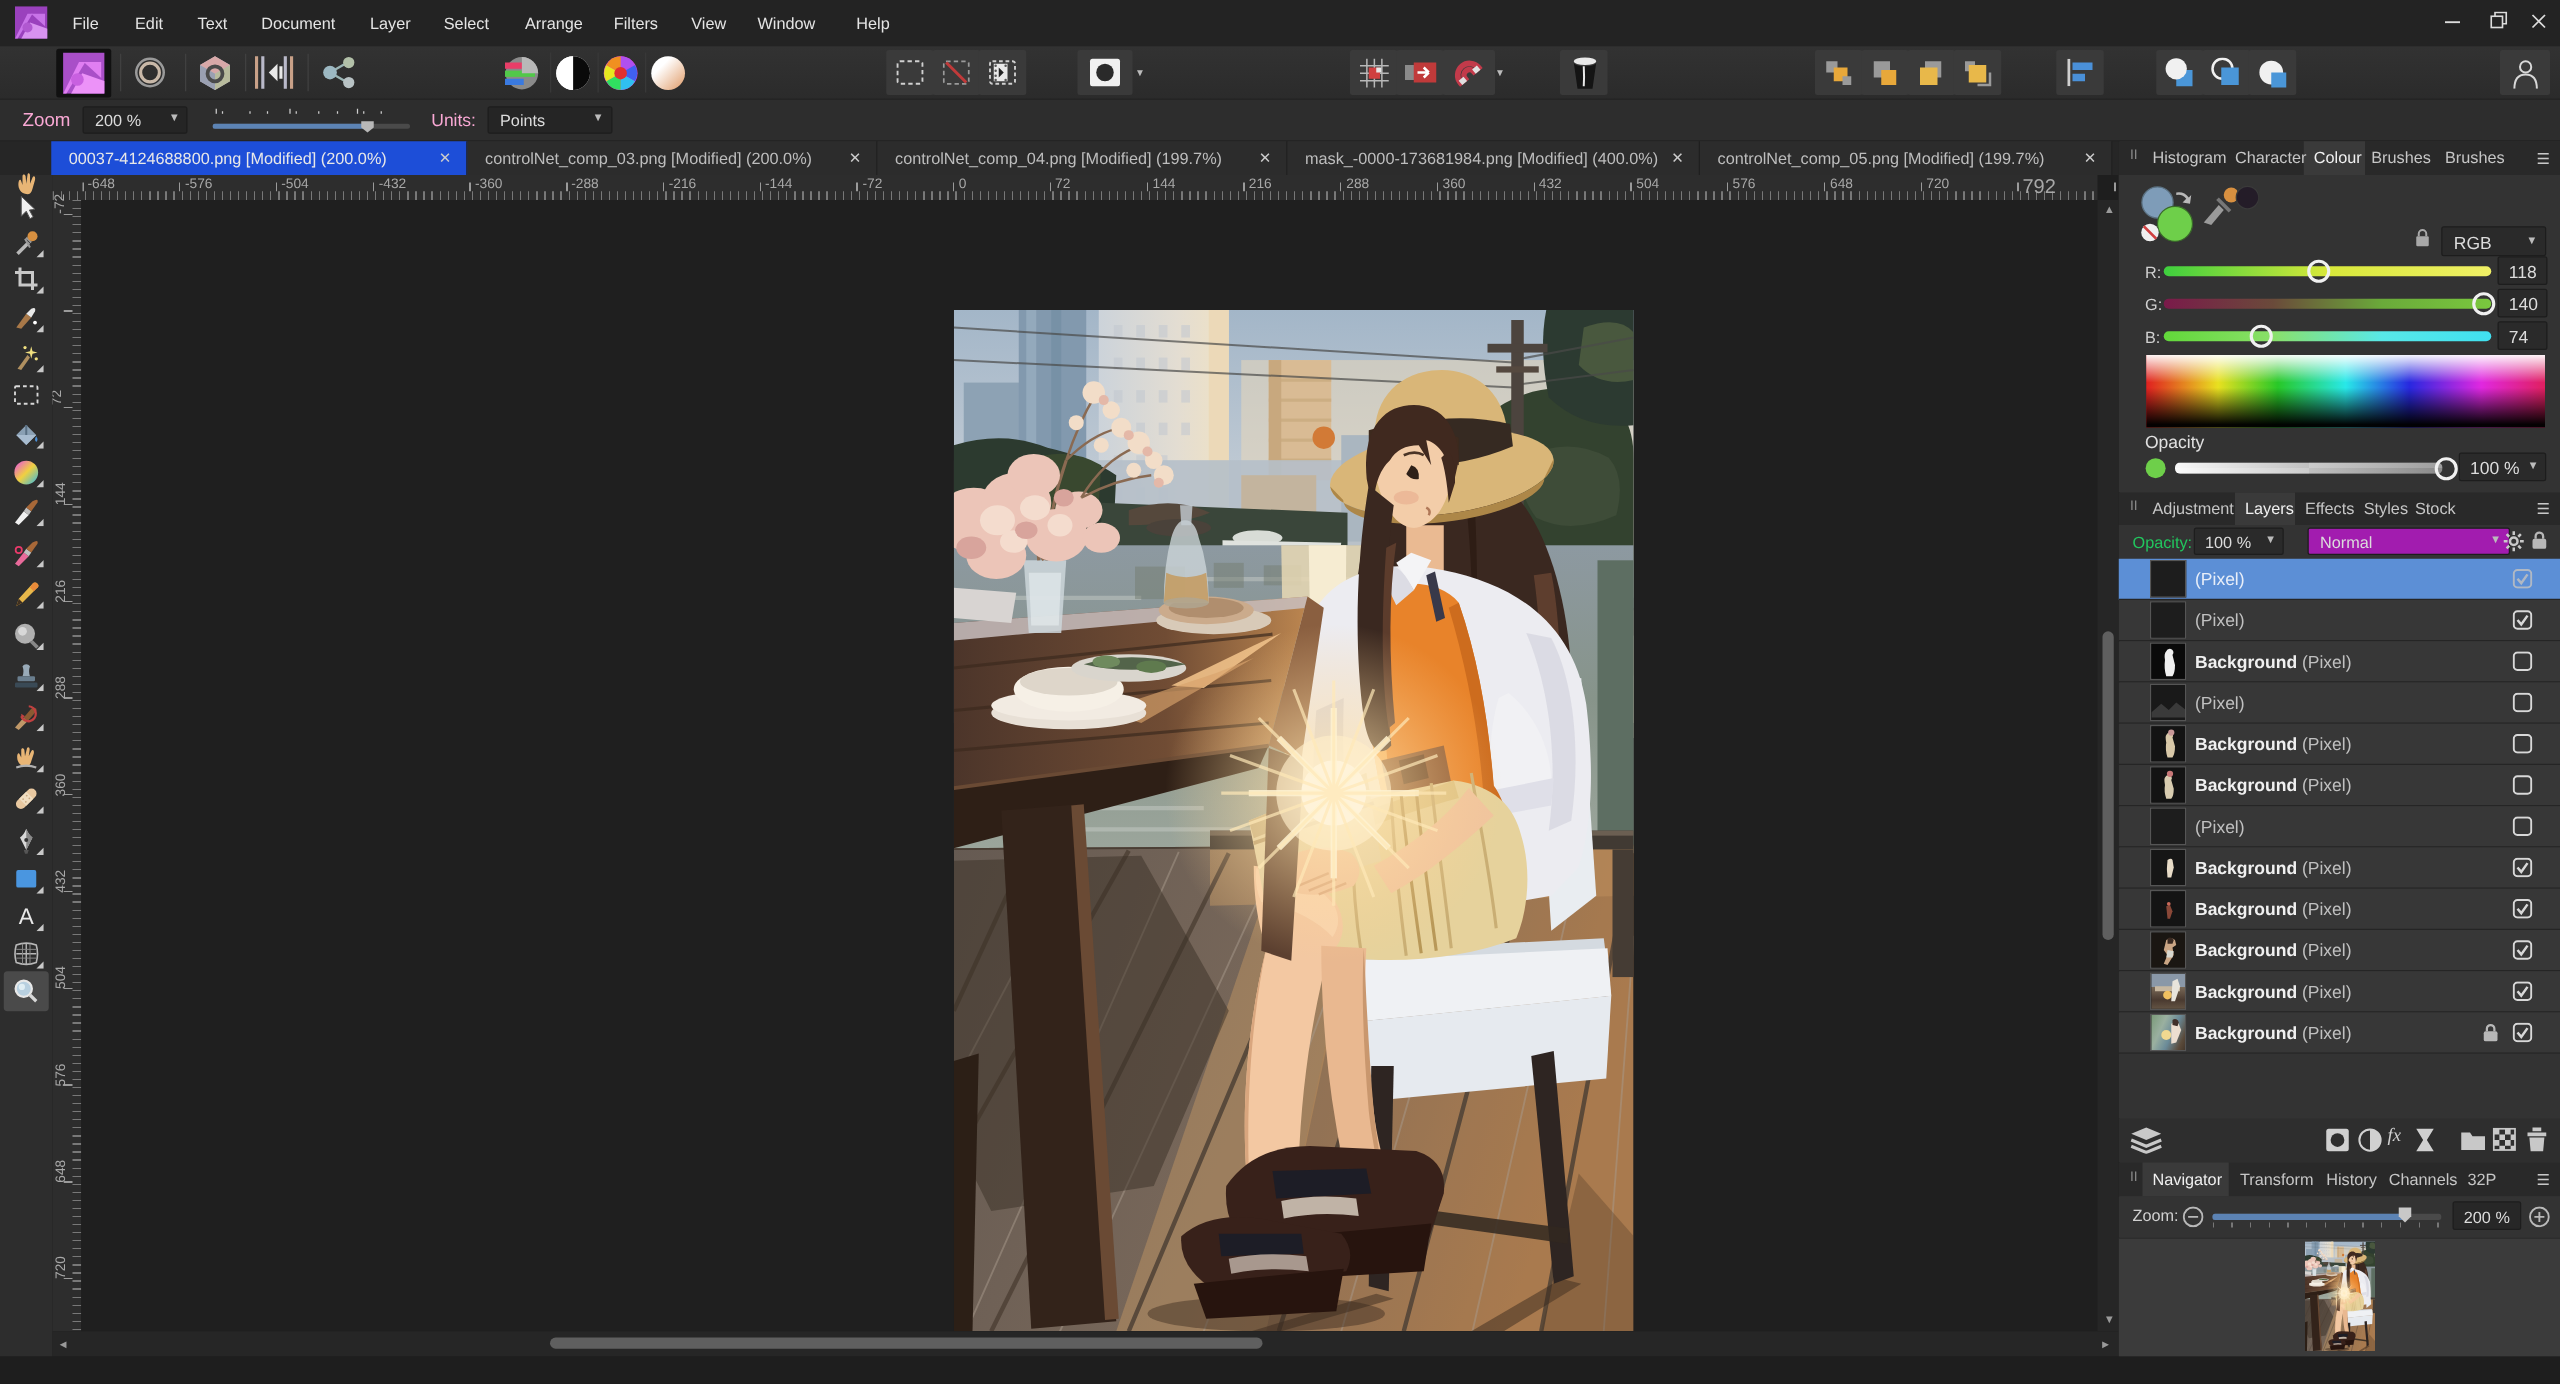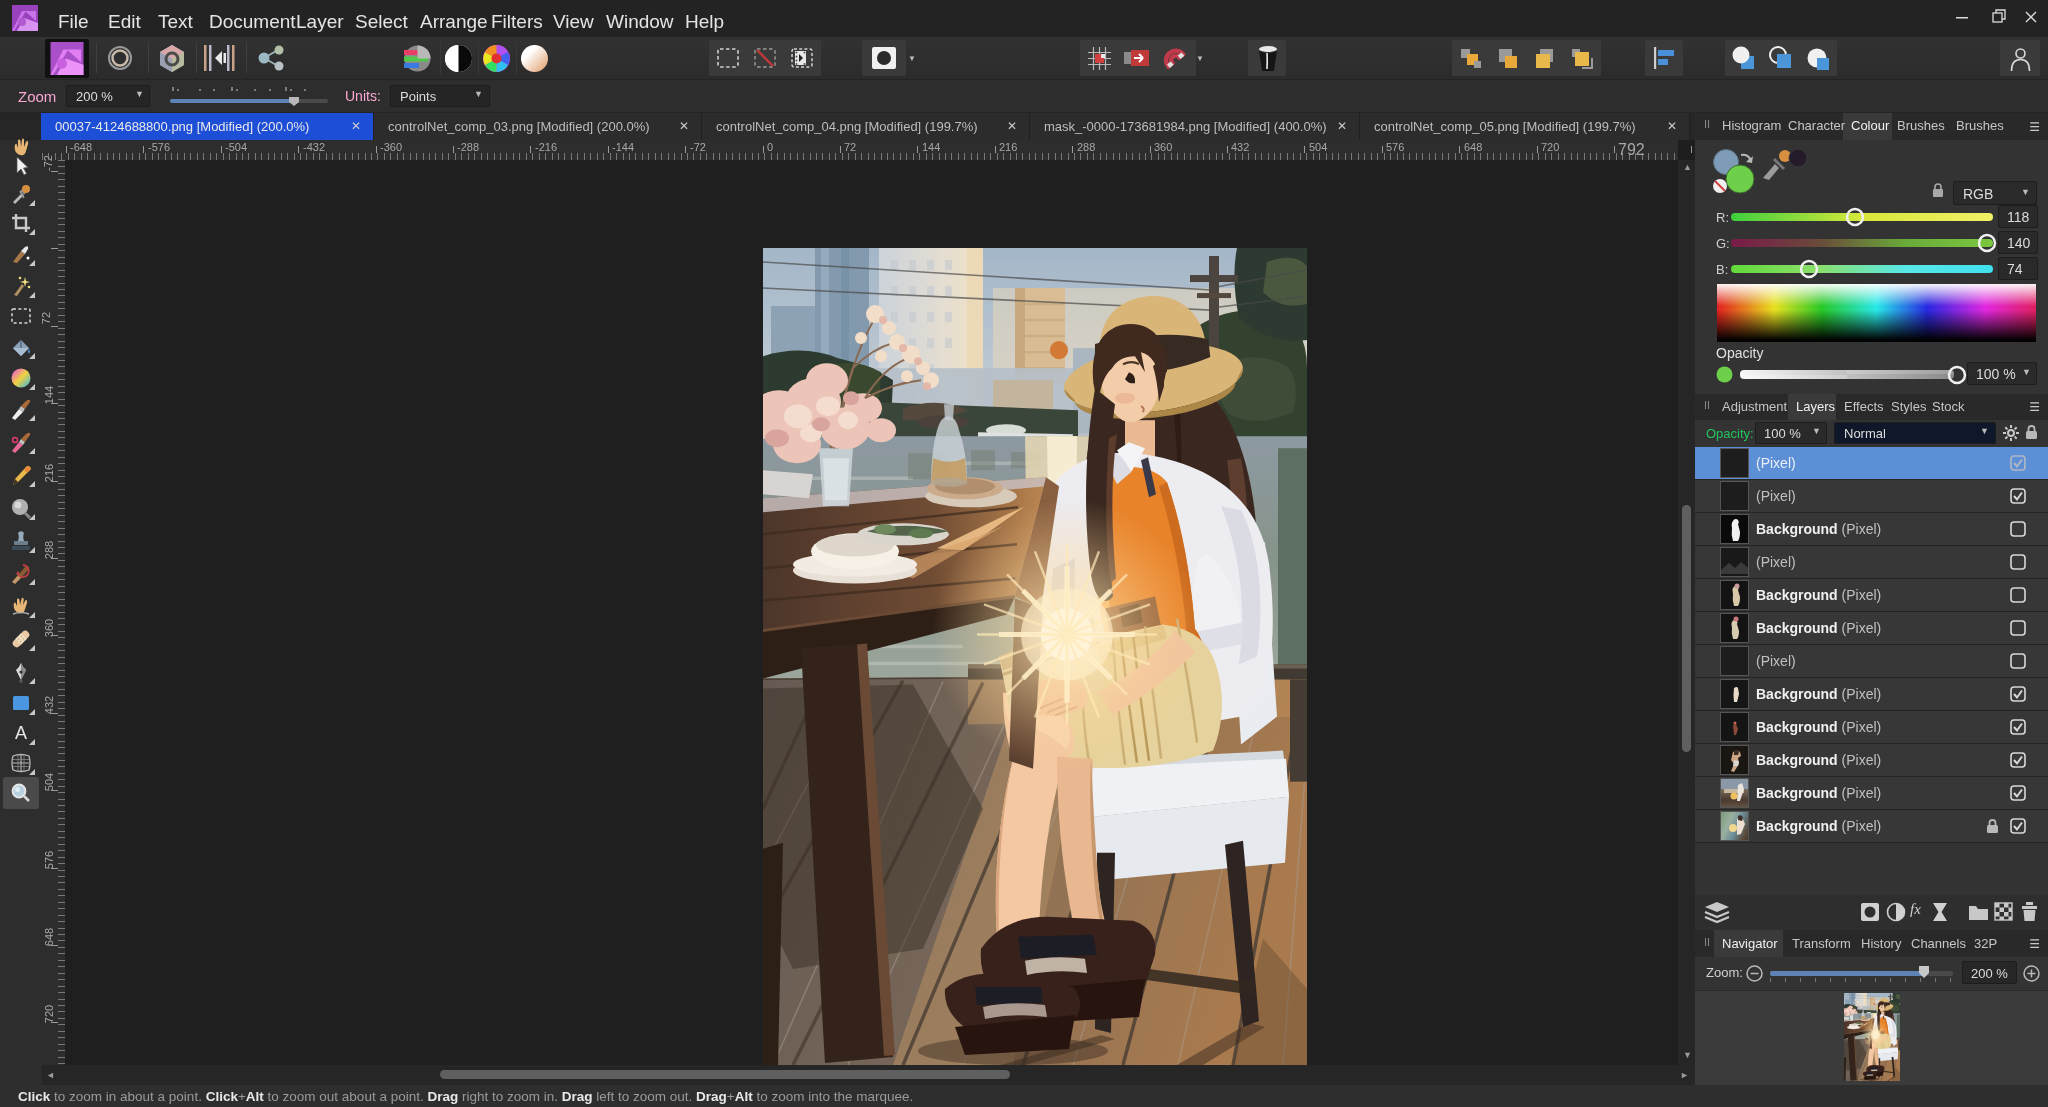--- a/index.html
+++ b/index.html
@@ -3,21 +3,21 @@
 <meta charset="utf-8">
 <style>
 * { margin:0; padding:0; box-sizing:border-box; }
 html,body { width:2048px; height:1107px; overflow:hidden; background:#1e1e1e;
   font-family:"Liberation Sans", sans-serif; }
 .abs { position:absolute; }
 #root { position:absolute; left:0; top:0; width:2048px; height:1107px; }
 
 
 #menubar { left:0; top:0; width:2048px; height:37px; background:#232323; }
-#menubar .mi { position:absolute; top:11px; color:#e4e4e4; font-size:19px;text-align:center; }
+#menubar .mi { position:absolute; top:11px; color:#e4e4e4; font-size:13px;text-align:center; }
 
 
 #toolbar { left:0; top:37px; width:2048px; height:43px;
   background:linear-gradient(#323232,#2b2b2b); border-bottom:1px solid #242424; }
 .tbtn { position:absolute; top:3px; width:38px; height:36px; background:#3a3a3a; border-radius:2px; }
 
 
 #zoombar { left:0; top:80px; width:2048px; height:33px; background:#2d2d2d; border-bottom:1px solid #242424; }
 .zlabel { position:absolute; color:#f9a8d4; font-size:14px; top:8px; }
 .dropbox { position:absolute; background:#252525; border:1px solid #1d1d1d; border-radius:2px; color:#dcdcdc; font-size:13px; }
@@ -969,21 +969,21 @@
       <span class="ptab" style="left:237px">Stock</span>
       <span class="burger" style="top:6px">☰</span>
     </div>
 
     <div class="abs" style="left:0;top:307px;width:353px;height:27px;background:#333333">
       <span class="abs" style="left:11px;top:6px;color:#22c55e;font-size:13px">Opacity:</span>
       <div class="dropbox" style="left:60px;top:2px;width:72px;height:22px;background:#2a2a2a">
         <span style="position:absolute;left:8px;top:3px;font-size:13px">100 %</span>
         <span style="position:absolute;right:5px;top:3px;color:#bbb;font-size:9px">▼</span>
       </div>
-      <div class="dropbox" style="left:139px;top:2px;width:162px;height:22px;background:#0f172a">
+      <div class="dropbox" style="left:151px;top:2px;width:162px;height:22px;background:#a21caf">
         <span style="position:absolute;left:9px;top:3px;font-size:13px">Normal</span>
         <span style="position:absolute;right:6px;top:3px;color:#bbb;font-size:9px">▼</span>
       </div>
       <svg class="abs" style="left:307px;top:4px" width="18" height="18" viewBox="0 0 18 18">
         <circle cx="9" cy="9" r="3" fill="none" stroke="#c8c8c8" stroke-width="2"></circle>
         <g stroke="#c8c8c8" stroke-width="2">
             <path d="M9 1 V4 M9 14 V17 M1 9 H4 M14 9 H17 M3.3 3.3 L5.4 5.4 M12.6 12.6 L14.7 14.7 M14.7 3.3 L12.6 5.4 M5.4 12.6 L3.3 14.7"></path>
           </g>
       </svg>
       <svg class="abs" style="left:330px;top:4px" width="13" height="16" viewBox="0 0 13 16">
@@ -1217,17 +1217,14 @@
 
     <div class="abs" style="left:0;top:877px;width:353px;height:95px;background:#3b3b3b;border-top:1px solid #2a2a2a">
       <div class="abs" style="left:149px;top:2px;width:56px;height:88px;overflow:hidden">
         <svg width="56" height="88" viewBox="0 0 544 816" preserveAspectRatio="none">
             <use href="#artsym"></use>
           </svg>
       </div>
     </div>
   </div>
 
-  <div id="statusbar" class="abs">
-    <span style="position:absolute;left:18px;top:4px"><b>Click</b> to zoom in about a point. <b>Click</b>+<b>Alt</b> to zoom out about a point. <b>Drag</b> right to zoom in. <b>Drag</b> left to zoom out. <b>Drag</b>+<b>Alt</b> to zoom into the marquee.</span>
-  </div>
 
 </div>
 
 </body></html>

